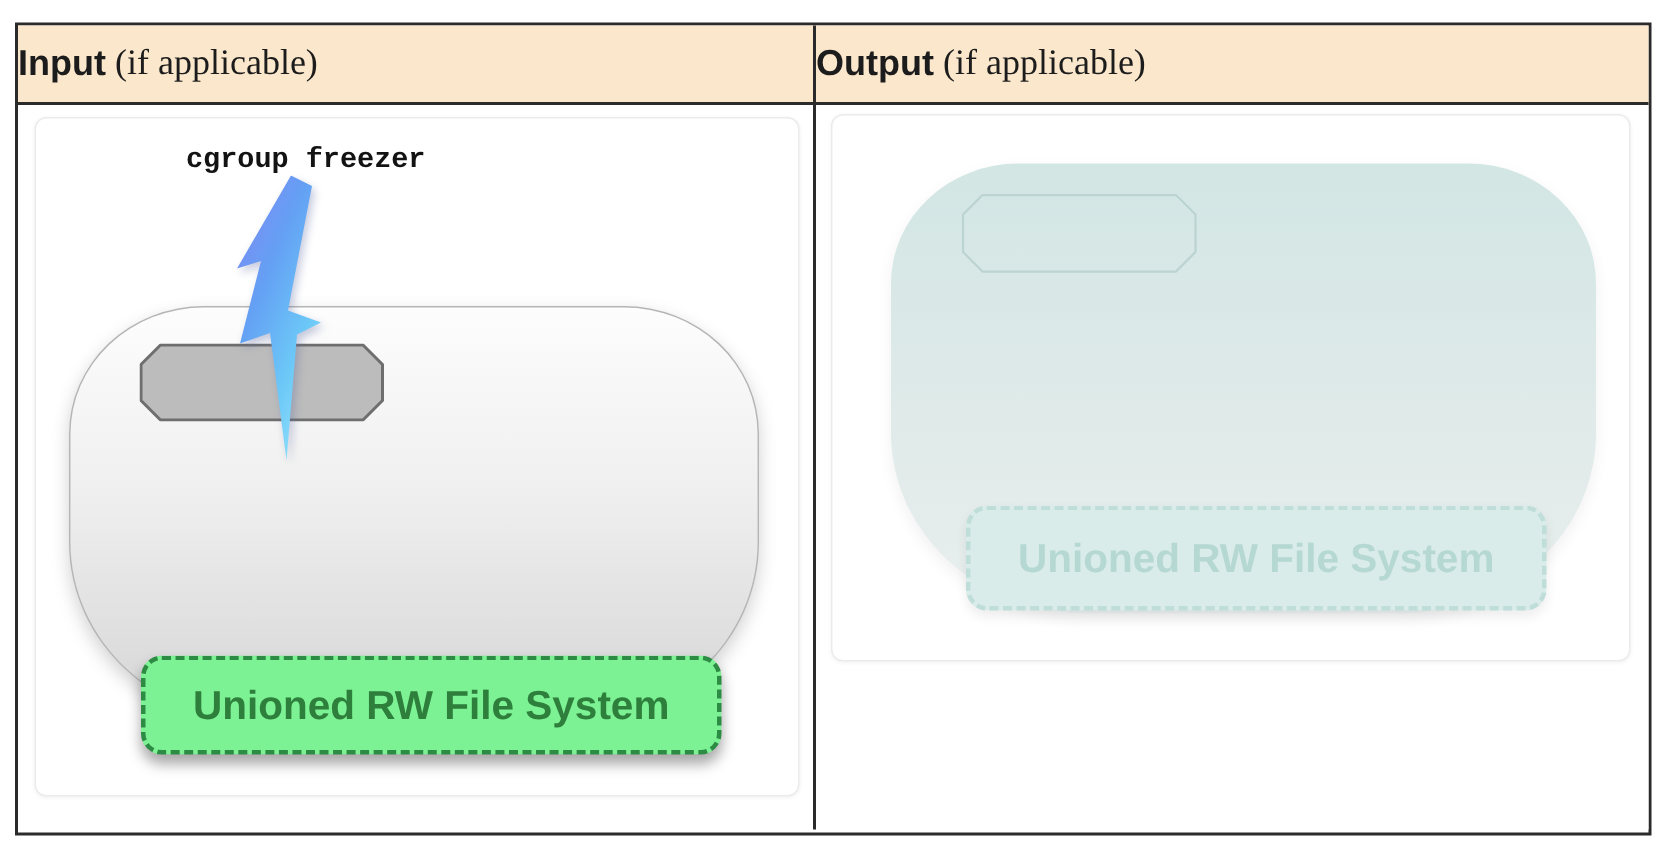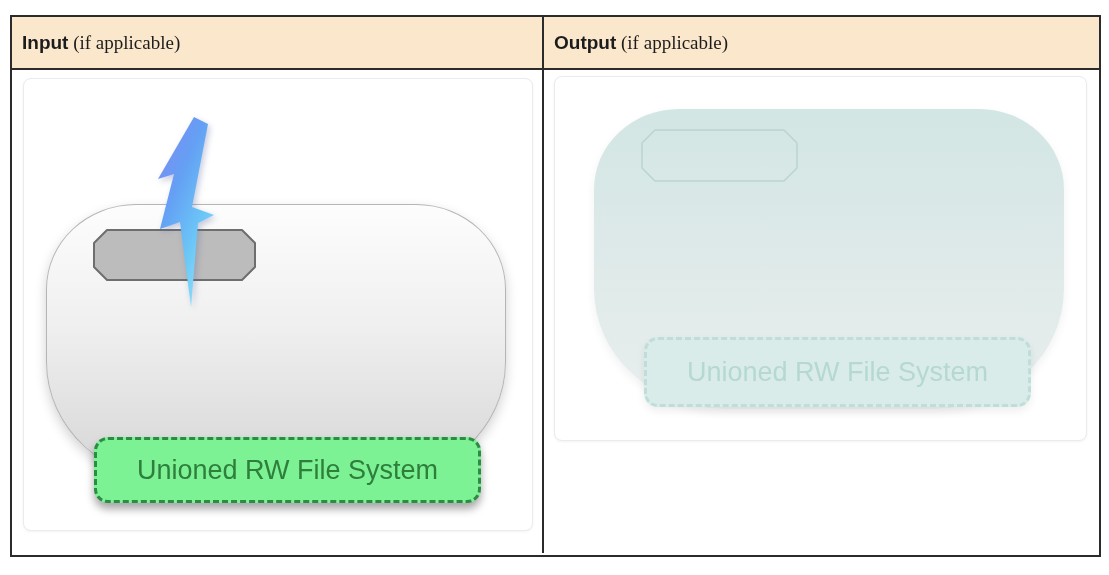--- a/index.html
+++ b/index.html
@@ -6,21 +6,21 @@
   html, body { width: 1109px; height: 575px; background: #ffffff; overflow: hidden;
     font-family: "Liberation Sans", sans-serif; }
 
   .doc-table {
     position: absolute; left: 10px; top: 15px;
     width: 1091px; height: 542px;
     border: 2px solid #2b2b2b;
     background: #ffffff;
   }
   .thead { display: flex; height: 53px; background: #fbe8cc; border-bottom: 2px solid #2b2b2b; }
-  .th { display: flex; align-items: center; padding-left: 10px; font-size: 19px; color: #1c1c1c; }
+  .th { display: flex; align-items: center; font-size: 24px; color: #1c1c1c; }
   .th-input { width: 532px; border-right: 2px solid #2b2b2b; }
   .th-output { flex: 1; border-radius: 13px; }
   .th b { font-weight: 700; }
   .th .suffix { white-space: pre; font-weight: 400; font-family: Liberation Serif, serif; }
 
   .tbody { display: flex; height: 483px; background: #ffffff; }
   .td { position: relative; }
   .td-input { width: 532px; border-right: 2px solid #2b2b2b; }
   .td-output { flex: 1; }
 
@@ -57,21 +57,21 @@
 
   .octagon { position: absolute; z-index: 2; }
   .octagon-input  { left: 69px; top: 150px; }
   .octagon-output { left: 86px; top: 52px; }
 
   .bolt { position: absolute; left: 122px; top: 38px; z-index: 5;
     filter: drop-shadow(2px 3px 3px rgba(90,100,160,0.35)); }
 
   .fs-box {
     position: absolute; display: flex; align-items: center; justify-content: center;
-    border-radius: 14px; font-size: 27px; z-index: 4; white-space: nowrap;
+    border-radius: 14px; font-size: 27px; z-index: 4; white-space: nowrap; font-weight: bold;
   }
   .fs-box-green {
     left: 70px; top: 358px; width: 387px; height: 66px;
     background: #7cf294; border: 3px dashed #2d8c44; color: #2e7e3c;
     box-shadow: 0 6px 9px rgba(0,0,0,0.35);
   }
   .fs-box-frozen {
     left: 89px; top: 260px; width: 387px; height: 70px;
     background: #d9ece9; border: 3px dashed #c0ded9; color: #b6d8d3;
     box-shadow: 0 4px 8px rgba(0,0,0,0.07);
@@ -91,20 +91,21 @@
       <b>Output</b>
         <span class="suffix"> (if applicable)</span>
     </div>
   </div>
 
   <div class="tbody">
 
     <div class="td td-input">
       <div class="panel input-panel">
 
+        <div class="freezer-label">cgroup freezer</div>
 
         <div class="blob gray-blob"></div>
 
         <svg class="octagon octagon-input" width="163" height="52" viewBox="0 0 163 52">
           <path d="M14 1 H149 L162 14 V38 L149 51 H14 L1 38 V14 Z" fill="#bcbcbc" stroke="#6e6e6e" stroke-width="2" stroke-linejoin="round"></path>
         </svg>
 
         <svg class="bolt" width="70" height="190" viewBox="0 0 70 190">
           <defs>
             <linearGradient id="boltGrad" x1="0" y1="0" x2="0.7" y2="1">

